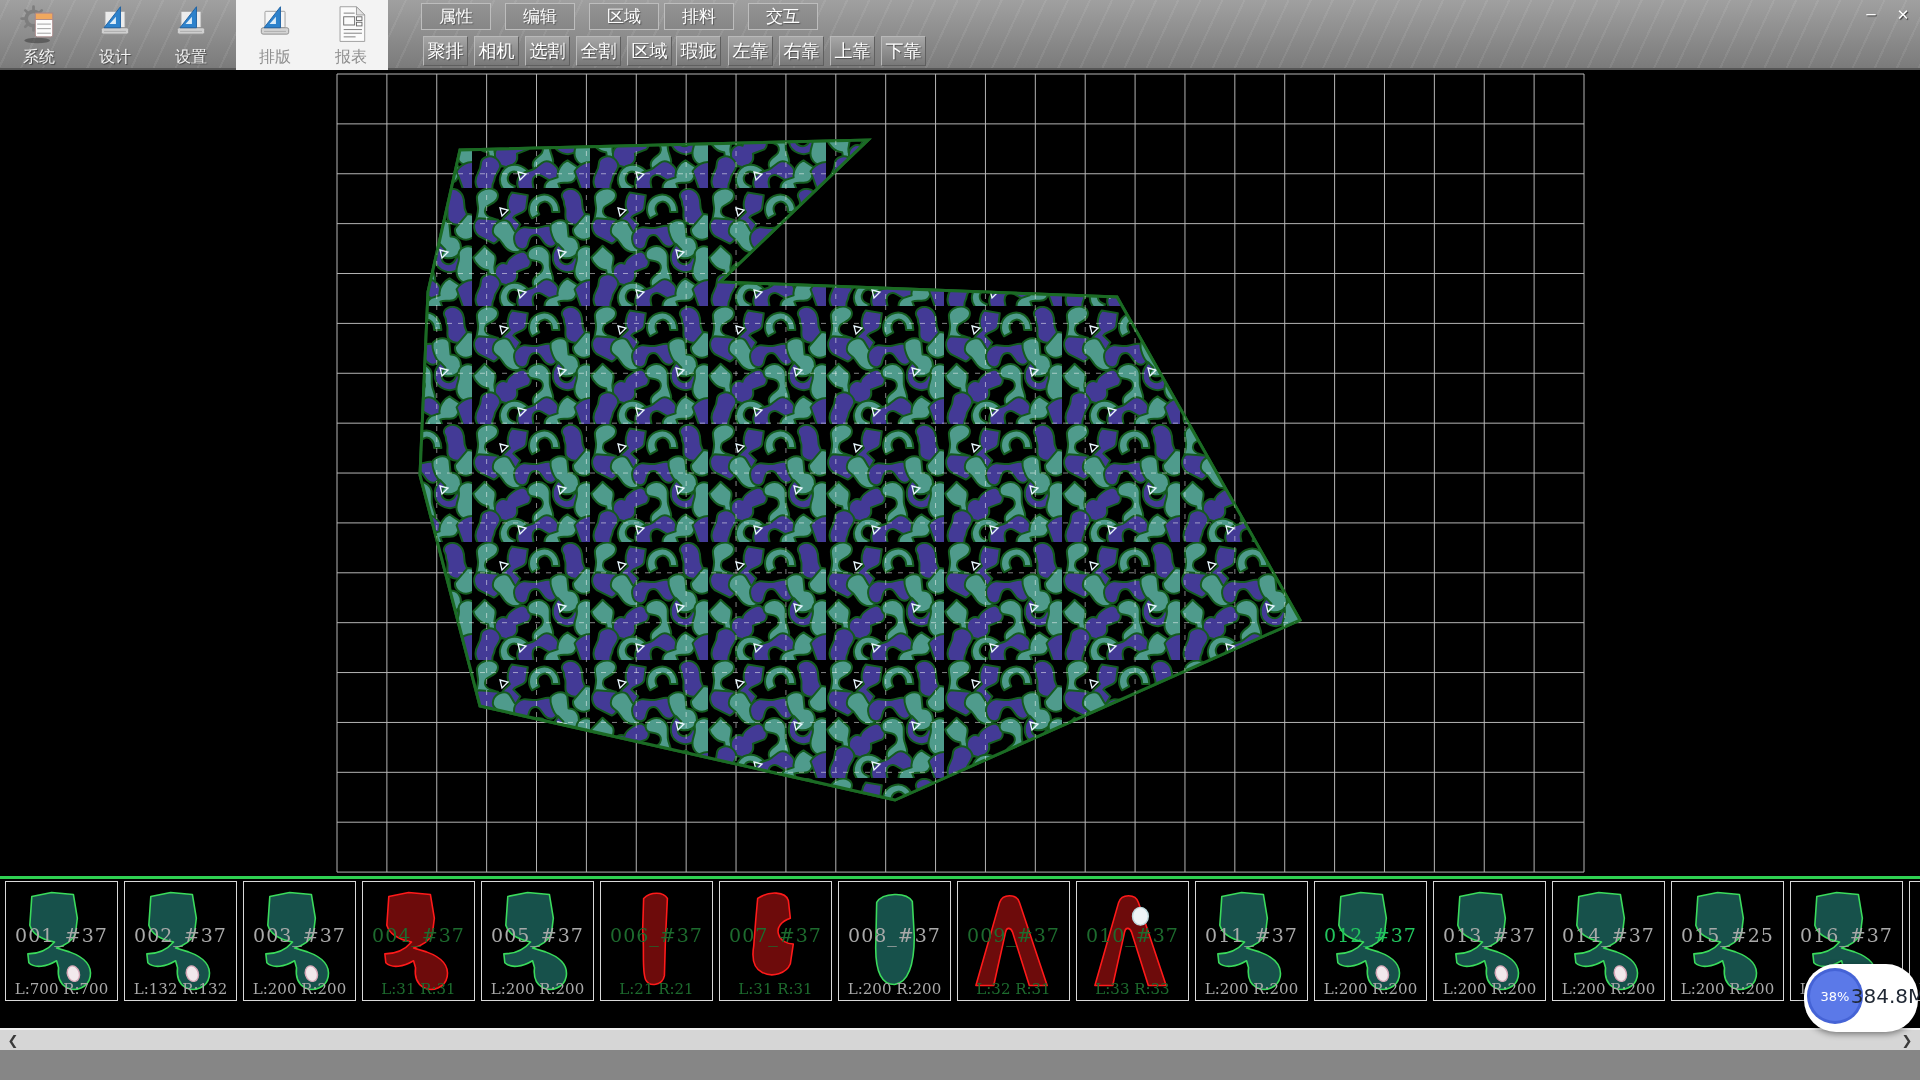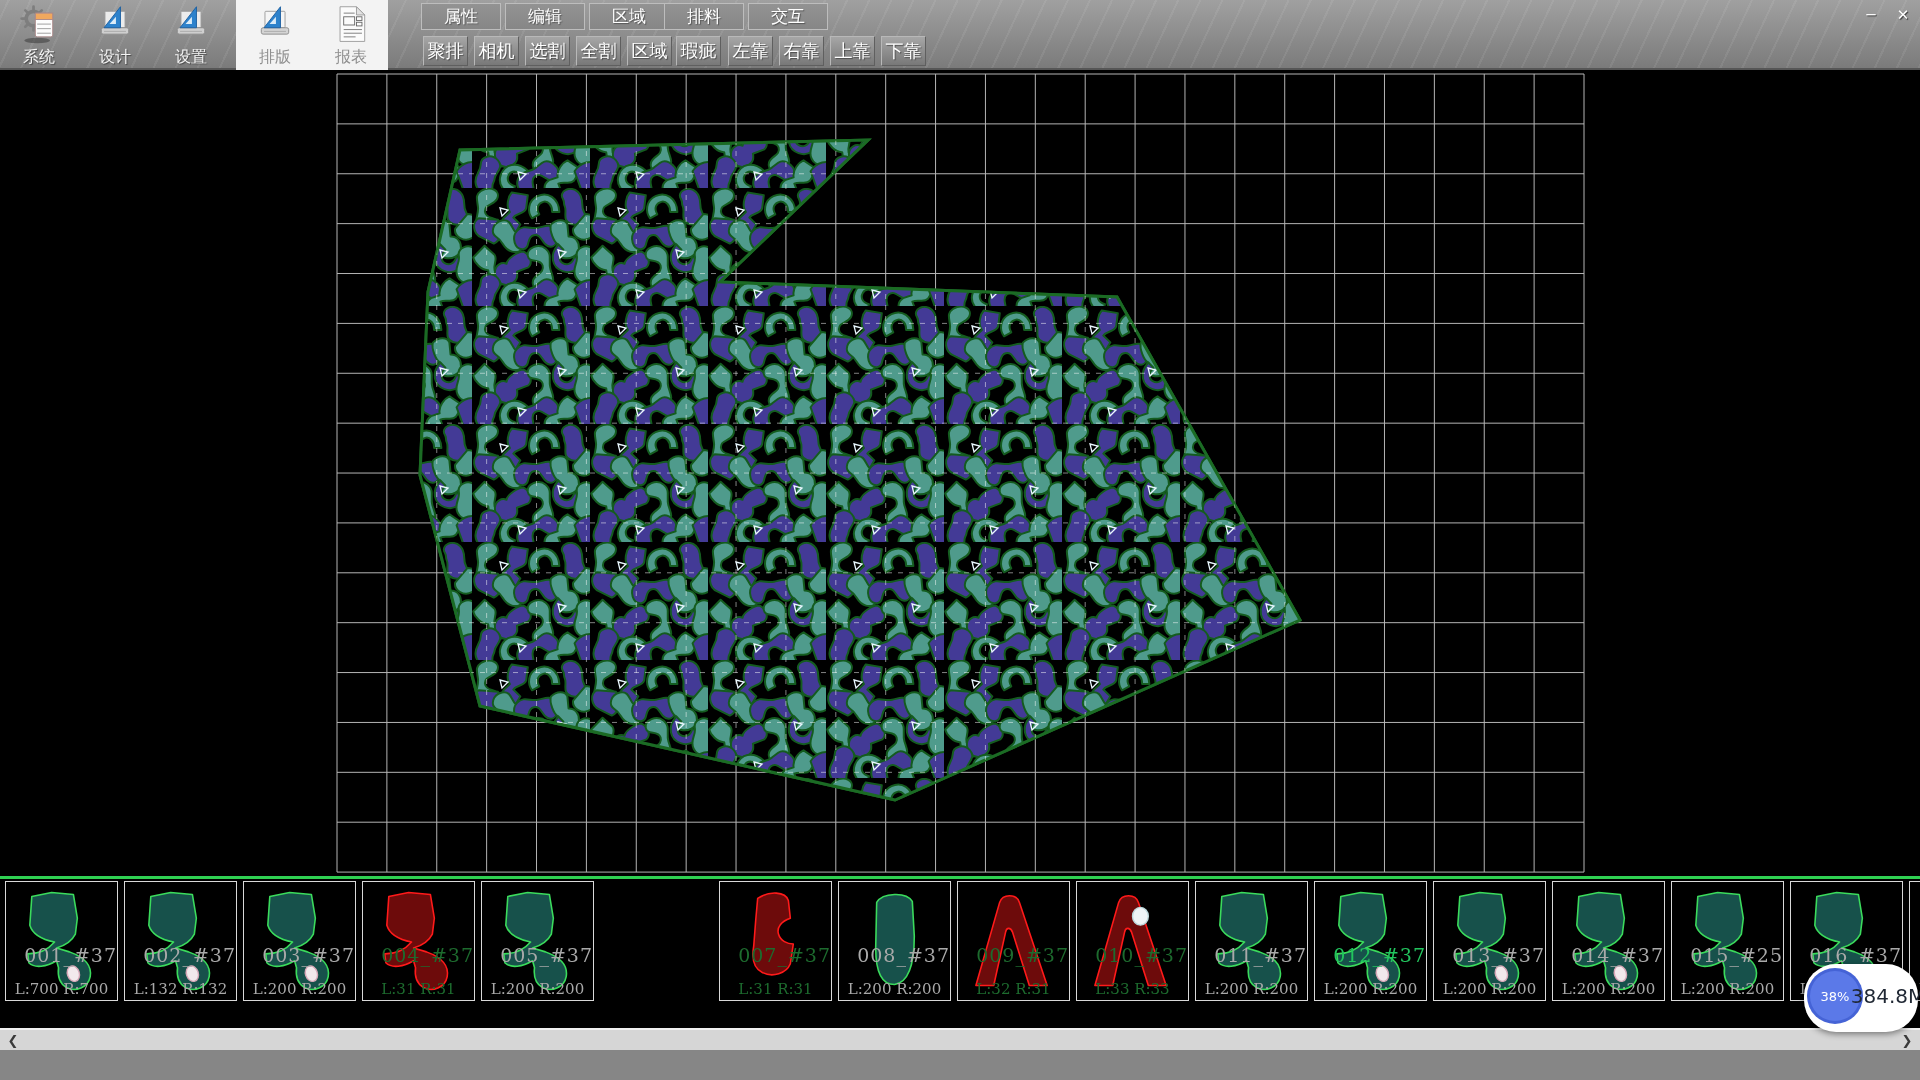--- a/index.html
+++ b/index.html
@@ -8,40 +8,40 @@
   .titlebar{position:absolute;left:0;top:0;width:1920px;height:70px;
     background:linear-gradient(#a0a0a0,#7b7b7b);border-bottom:2px solid #565656;box-sizing:border-box;}
   .titlebar::after{content:"";position:absolute;inset:0;pointer-events:none;
     background:repeating-linear-gradient(295deg,rgba(255,255,255,.07) 0 2px,transparent 2px 20px);}
   .tool-btn{position:absolute;top:1px;width:66px;height:67px;display:flex;flex-direction:column;
     align-items:center;justify-content:flex-start;z-index:2;cursor:pointer;}
   .tool-btn .lbl{font-size:16px;color:#f4f4f4;text-shadow:1px 1px 1px #444;margin-top:1px;}
   .sel-panel{position:absolute;left:236px;top:0;width:152px;height:70px;background:#f3f3f3;z-index:1;}
   .tool-btn.on-panel .lbl{color:#8f8f8f;text-shadow:none;}
   .tool-btn svg{display:block;margin-top:3px;}
-  .menu-tab{position:absolute;top:3px;width:80px;height:27px;box-sizing:border-box;z-index:2;
+  .menu-tab{position:absolute;top:3px;width:70px;height:27px;box-sizing:border-box;z-index:2;
     border:1px solid #bdbdbd;background:linear-gradient(#939393,#868686);
     color:#fff;font-size:17px;display:flex;align-items:center;justify-content:center;
     text-shadow:1px 1px 1px #555;cursor:pointer;}
   .action-btn{position:absolute;top:36px;width:45px;height:30px;box-sizing:border-box;z-index:2;
     background:linear-gradient(#a6a6a6,#787878);border:1px solid #b8b8b8;border-right-color:#5f5f5f;border-bottom-color:#5f5f5f;
     color:#fff;font-size:18px;display:flex;align-items:center;justify-content:center;
     text-shadow:1px 1px 1px #4a4a4a;cursor:pointer;}
   .win-btn{position:absolute;top:4px;width:26px;height:21px;z-index:3;display:flex;align-items:center;justify-content:center;
     color:#fff;font-size:15px;font-weight:bold;text-shadow:1px 1px 1px #333;cursor:pointer;}
   
   #canvas{position:absolute;left:0;top:70px;width:1920px;height:806px;background:#000;}
   
   .green-line{position:absolute;left:0;top:876px;width:1920px;height:3px;background:#2fd052;}
   #strip{position:absolute;left:0;top:879px;width:1920px;height:127px;background:#000;overflow:hidden;}
   .cell{position:absolute;top:2px;width:113px;height:120px;background:#000;
     border:1px solid #d9d9d9;box-sizing:border-box;cursor:pointer;}
   .cell svg{position:absolute;left:8px;top:3px;right:8px;bottom:5px;width:95px;height:110px;}
-  .cell-id{position:absolute;top:42px;left:0;width:100%;text-align:right;
-    font-family:"DejaVu Serif","Liberation Serif",serif;font-size:19px;letter-spacing:1px;margin-top:20px;}
+  .cell-id{position:absolute;top:42px;left:0;width:100%;text-align:center;
+    font-family:"DejaVu Serif","Liberation Serif",serif;font-size:19px;letter-spacing:1px;}
   .cell-sizes{position:absolute;bottom:2px;left:0;width:100%;text-align:center;
     font-family:"DejaVu Serif","Liberation Serif",serif;font-size:15px;}
   
   .mem-badge{position:absolute;left:1804px;top:964px;width:114px;height:68px;background:#fff;
     border-radius:32px;z-index:6;box-shadow:0 2px 6px rgba(0,0,0,.45);}
   .pct-circle{position:absolute;left:3px;top:4px;width:56px;height:56px;border-radius:50%;
     display:flex;align-items:center;justify-content:center;color:#fff;font-size:13px;
     border:3px solid rgba(30,60,180,.35);box-sizing:border-box;}
   .mem-text{position:absolute;left:62px;top:0;height:64px;right:8px;display:flex;align-items:center;
     justify-content:center;color:#1f2733;font-size:20px;}
@@ -319,20 +319,28 @@
     <div class="cell-sizes" style="color: rgb(29, 107, 46);">L:31 R:31</div>
   </div>
     <div class="cell" style="left: 481px;">
     <svg viewBox="0 0 96 104" preserveAspectRatio="xMidYMid meet">
       <path class="shape-main" stroke-width="1.6" stroke-linejoin="round" d="M18,8 L38,4 L60,6 L64,30 L62,46 C58,54 50,58 43,60 L56,64 C70,69 79,77 77,89 C75,100 62,105 53,100 C46,96 44,88 45,80 L43,73 C33,79 21,81 15,75 L14,66 C25,66 35,61 41,54 C31,52 19,47 16,37 Z" fill="#17514b" stroke="#3bdb5c"></path>
       <ellipse class="shape-hole" style="display:none" stroke-width="1.4"></ellipse>
     </svg>
     <div class="cell-id" style="color: rgb(169, 169, 169);">005_#37</div>
     <div class="cell-sizes" style="color: rgb(169, 169, 169);">L:200 R:200</div>
   </div>
+    <div class="cell" style="left: 600px;">
+    <svg viewBox="0 0 96 104" preserveAspectRatio="xMidYMid meet">
+      <path class="shape-main" stroke-width="1.6" stroke-linejoin="round" d="M35,10 C42,3 55,3 59,10 L57,52 L56,88 C54,98 41,100 37,92 C33,83 36,62 34,42 Z" fill="#6d0b0b" stroke="#ff1a1a"></path>
+      <ellipse class="shape-hole" style="display:none" stroke-width="1.4"></ellipse>
+    </svg>
+    <div class="cell-id" style="color: rgb(29, 107, 46);">006_#37</div>
+    <div class="cell-sizes" style="color: rgb(29, 107, 46);">L:21 R:21</div>
+  </div>
     <div class="cell" style="left: 719px;">
     <svg viewBox="0 0 96 104" preserveAspectRatio="xMidYMid meet">
       <path class="shape-main" stroke-width="1.6" stroke-linejoin="round" d="M30,10 C42,2 58,3 61,12 L63,30 C54,33 49,39 51,46 C53,53 60,56 66,56 L63,76 C59,86 45,90 35,85 C26,81 24,70 26,58 L28,32 Z" fill="#6d0b0b" stroke="#ff1a1a"></path>
       <ellipse class="shape-hole" style="display:none" stroke-width="1.4"></ellipse>
     </svg>
     <div class="cell-id" style="color: rgb(29, 107, 46);">007_#37</div>
     <div class="cell-sizes" style="color: rgb(29, 107, 46);">L:31 R:31</div>
   </div>
     <div class="cell" style="left: 838px;">
     <svg viewBox="0 0 96 104" preserveAspectRatio="xMidYMid meet">

